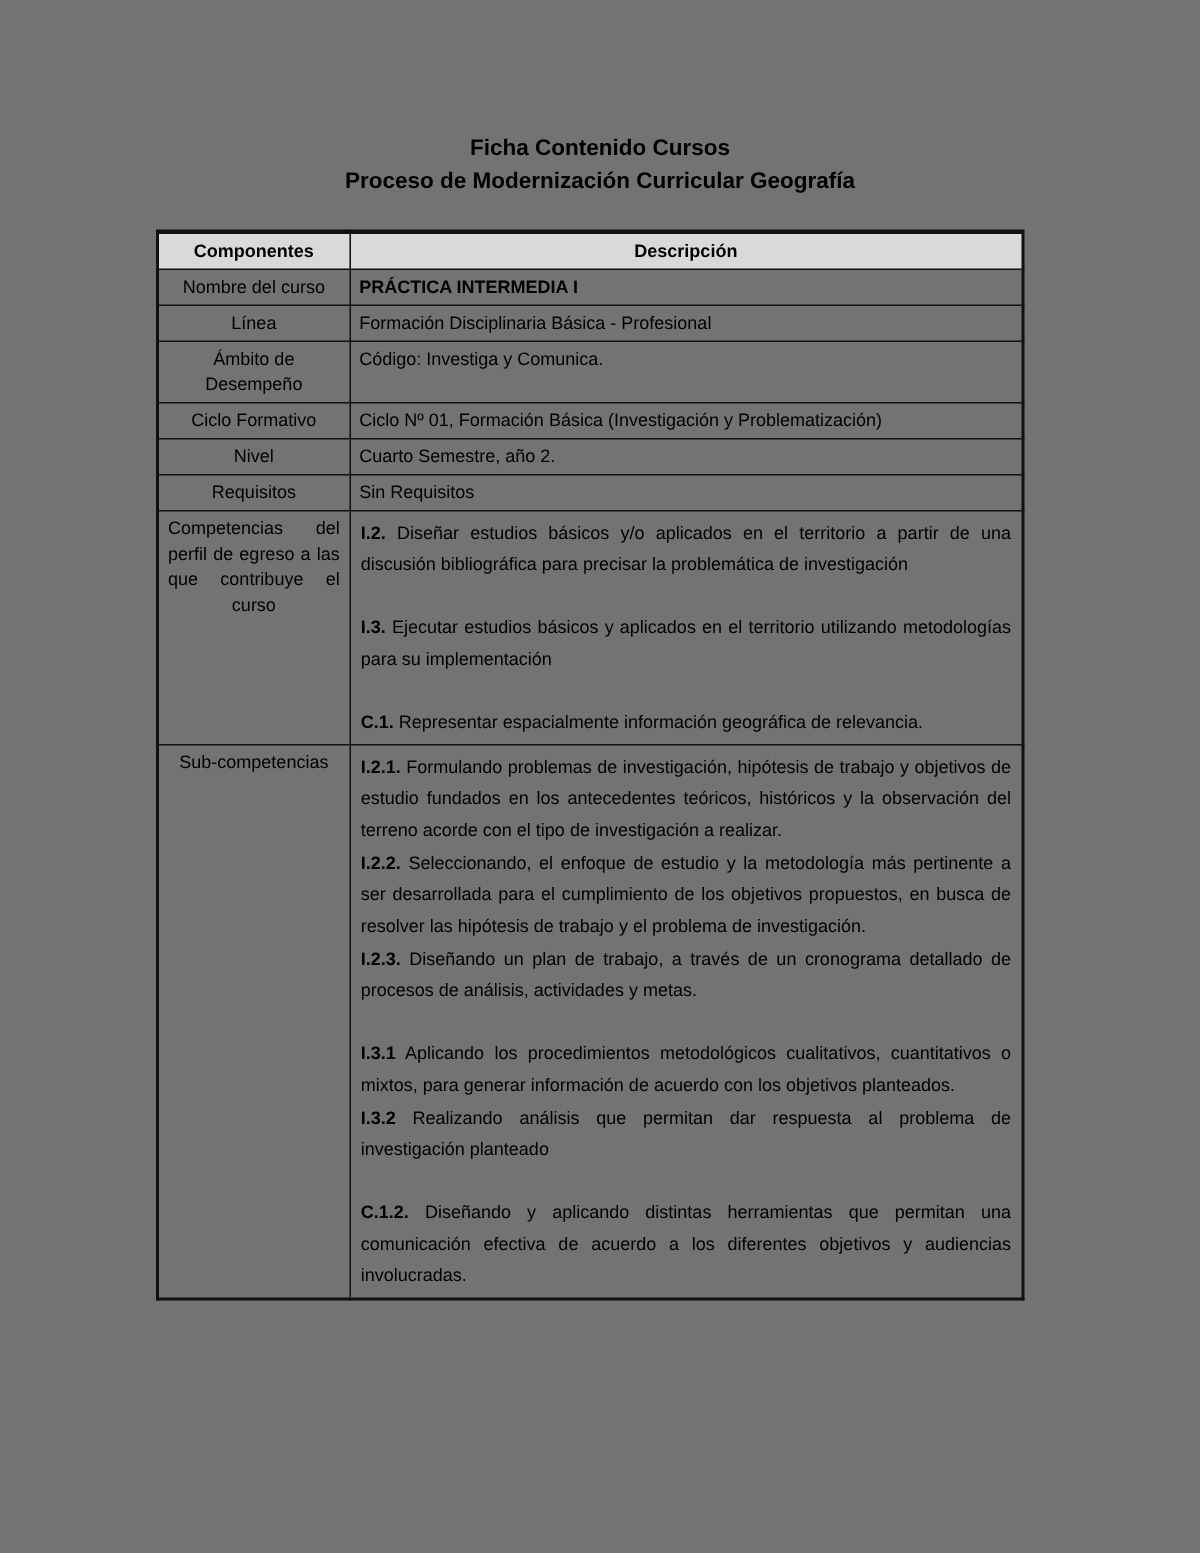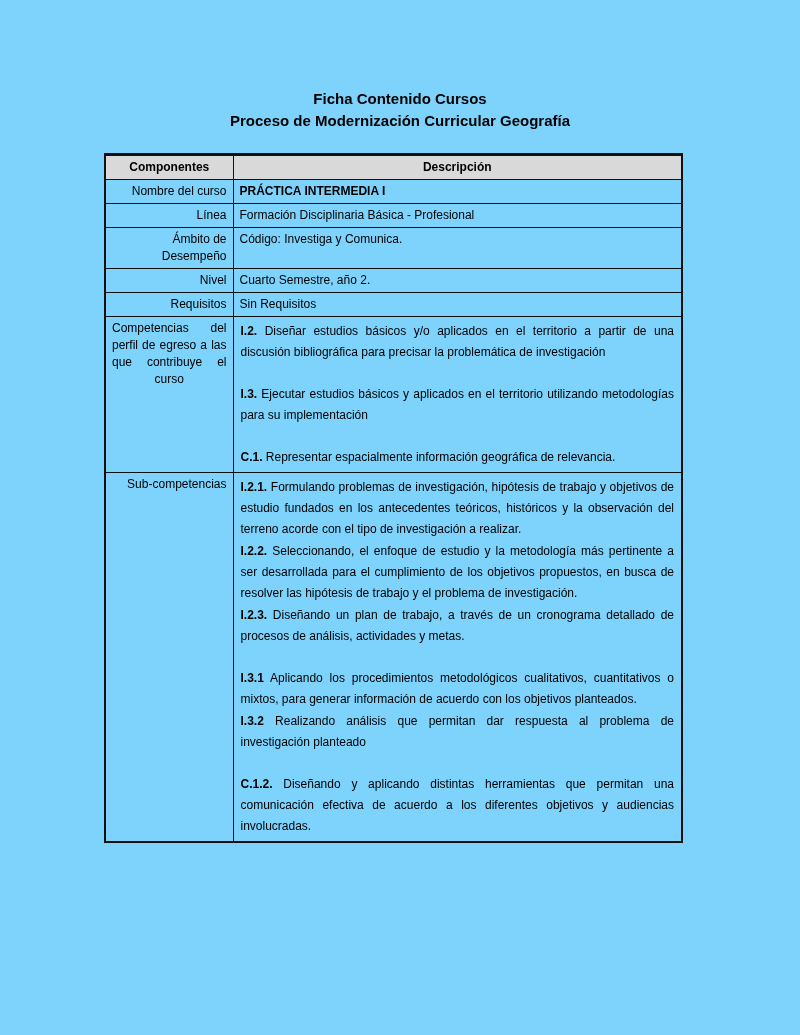--- a/index.html
+++ b/index.html
@@ -7,21 +7,21 @@
     width: 800px;
     background: #ffffff;
     font-family: "Liberation Sans", sans-serif;
     color: #000000;
   }
   body { height: 1035px; overflow: hidden; }
 
   .page {
     width: 800px;
     height: 1035px;
-    background: #7dd3fc;
+    background: #737373;
     padding-top: 88px;
   }
 
   .doc-title {
     text-align: center;
     font-weight: bold;
     font-size: 15px;
     line-height: 22px;
     width: 620px;
     margin: 0 auto;
@@ -50,21 +50,21 @@
   thead th {
     background: #d9d9d9;
     font-weight: bold;
     text-align: center;
     height: 25px;
     vertical-align: middle;
   }
 
   tbody th {
     font-weight: normal;
-    text-align: right;
+    text-align: center;
   }
 
   td p.para {
     text-align: justify;
     line-height: 21px;
     margin: 1px;
   }
   td p.para.gap { margin-top: 21px; }
   td p.para b { font-weight: bold; }
 
@@ -100,20 +100,24 @@
         </tr>
         <tr>
           <th>Línea</th>
           <td><span>Formación Disciplinaria Básica - Profesional</span></td>
         </tr>
         <tr>
           <th>Ámbito de Desempeño</th>
           <td><span>Código: Investiga y Comunica.</span></td>
         </tr>
         <tr>
+          <th>Ciclo Formativo</th>
+          <td><span>Ciclo Nº 01, Formación Básica (Investigación y Problematización)</span></td>
+        </tr>
+        <tr>
           <th>Nivel</th>
           <td><span>Cuarto Semestre, año 2.</span></td>
         </tr>
         <tr>
           <th>Requisitos</th>
           <td><span>Sin Requisitos</span></td>
         </tr>
         <tr>
           <th class="justify-label">Competencias del perfil de egreso a las que contribuye el curso</th>
           <td>

